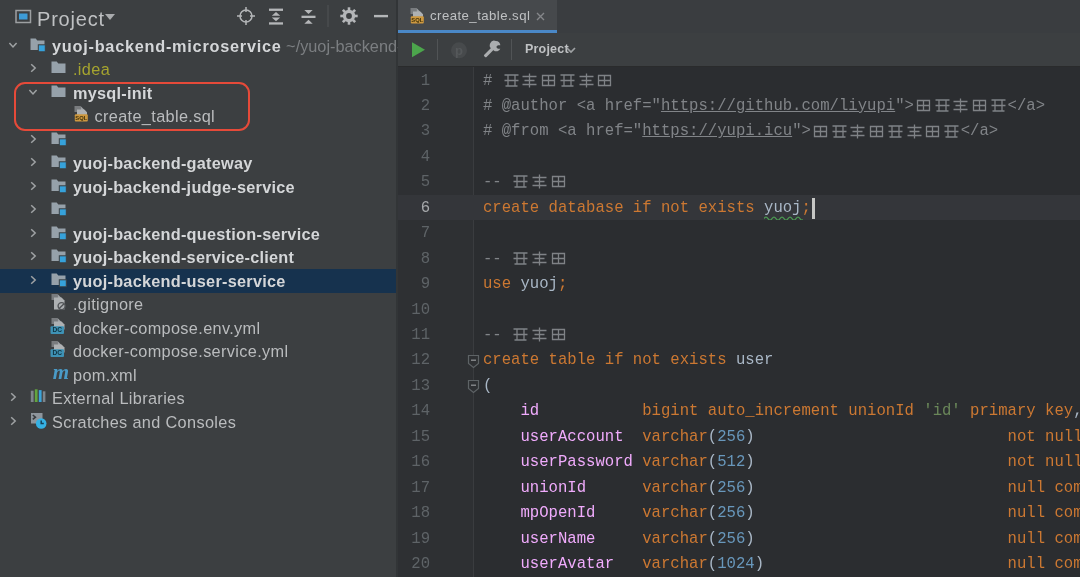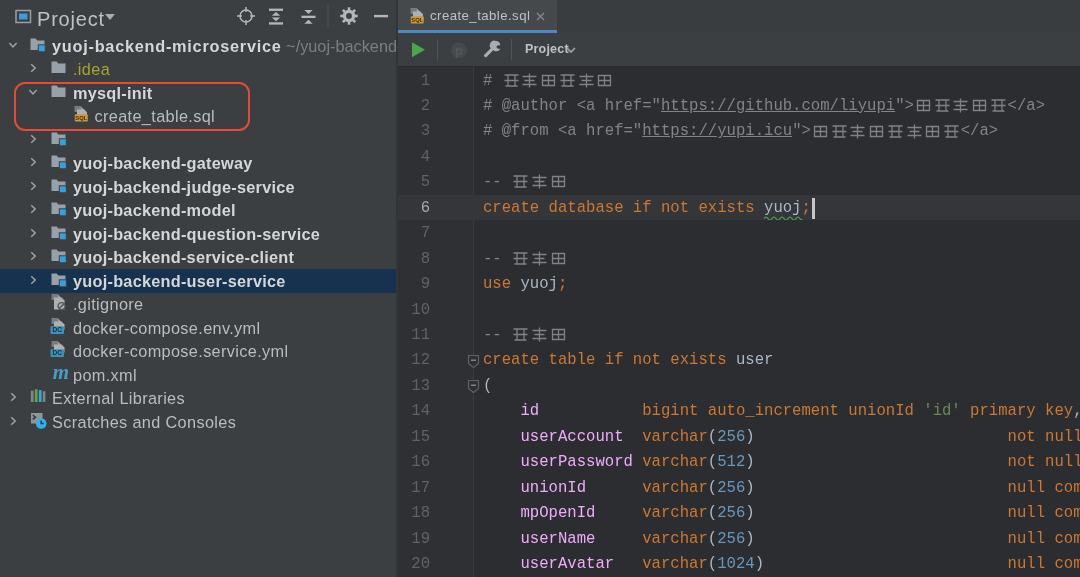--- a/index.html
+++ b/index.html
@@ -150,21 +150,20 @@
           <span class="lbl b" style="left:73px">yuoj-backend-judge-service</span>
         </div>
         <div class="row" style="top:198.5px">
           <span class="chev" style="left:27px"><svg width="12" height="12" viewBox="0 0 12 12">
               <path d="M4.2 2.2 L8.2 6 L4.2 9.8" stroke="#9FA2A4" stroke-width="1.5" fill="none"></path>
             </svg></span>
           <span class="ico" style="left:50px"><svg width="17" height="17" viewBox="0 0 17 17">
               <path d="M1.5 3 h5.2 l1.6 2 H15.5 v9.5 H1.5 Z" fill="#96A1AA"></path>
               <rect x="9.3" y="9.3" width="7" height="7" fill="#36A2DB" stroke="#3C3F41" stroke-width="1"></rect>
             </svg></span>
-          <span class="lbl b" style="left:73px">yuoj-backend-model</span>
         </div>
         <div class="row" style="top:222px">
           <span class="chev" style="left:27px"><svg width="12" height="12" viewBox="0 0 12 12">
               <path d="M4.2 2.2 L8.2 6 L4.2 9.8" stroke="#9FA2A4" stroke-width="1.5" fill="none"></path>
             </svg></span>
           <span class="ico" style="left:50px"><svg width="17" height="17" viewBox="0 0 17 17">
               <path d="M1.5 3 h5.2 l1.6 2 H15.5 v9.5 H1.5 Z" fill="#96A1AA"></path>
               <rect x="9.3" y="9.3" width="7" height="7" fill="#36A2DB" stroke="#3C3F41" stroke-width="1"></rect>
             </svg></span>
           <span class="lbl b" style="left:73px">yuoj-backend-question-service</span>

